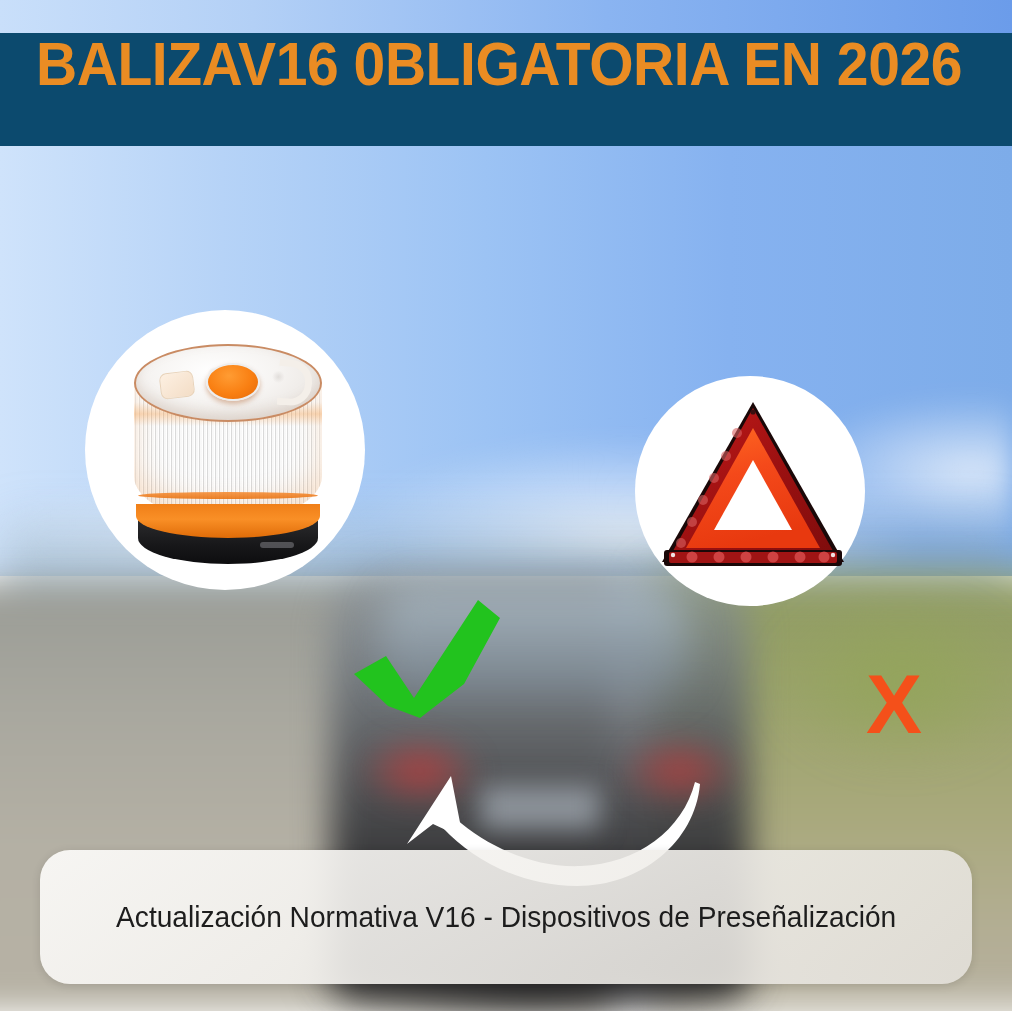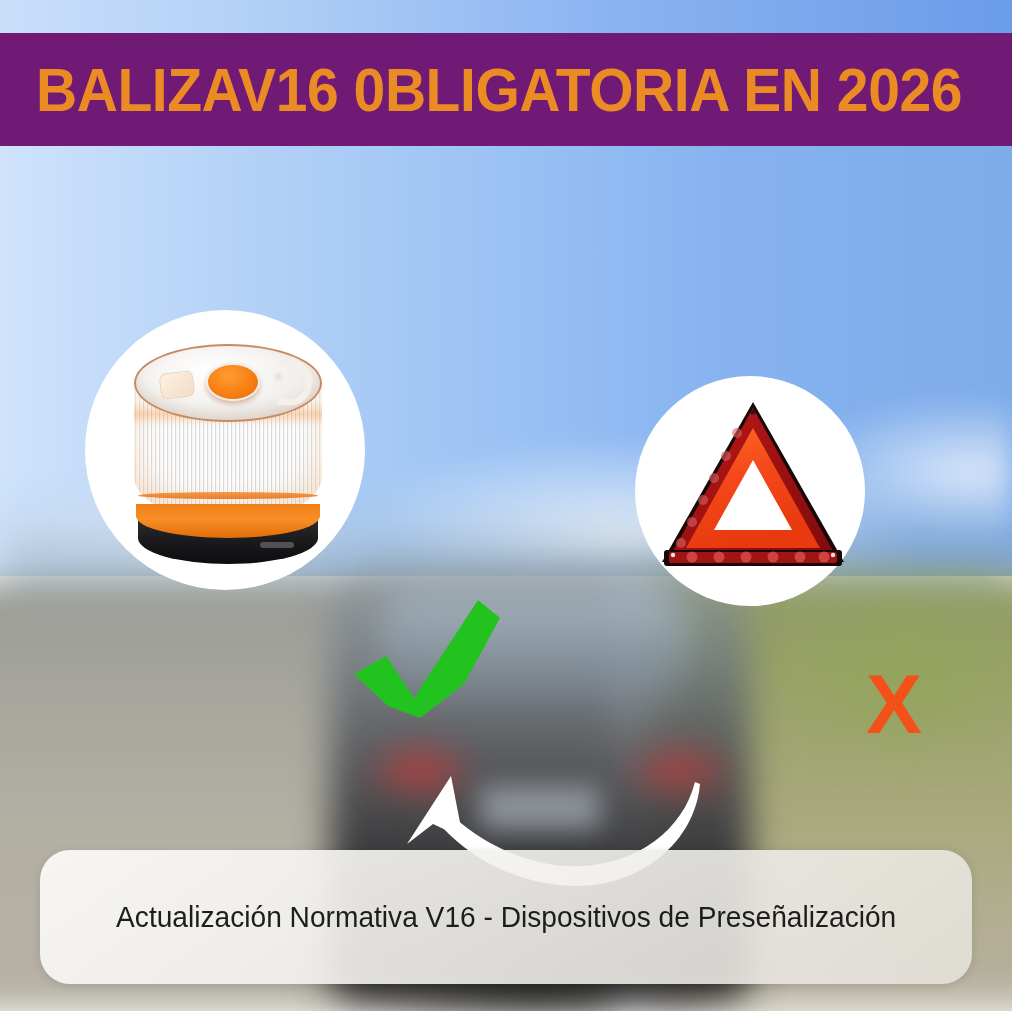--- a/index.html
+++ b/index.html
@@ -18,22 +18,22 @@
 
   
   .top-strip{
     position:absolute; left:0; top:0; width:1012px; height:33px;
     background:linear-gradient(to right,#c9dffa 0%,#b3d0f6 25%,#8ab4f1 60%,#6b9cea 100%);
   }
 
   
   .title-band{
     position:absolute; left:0; top:33px; width:1012px; height:113px;
-    background:#701a75;
-    display:flex; align-items:center;
+    background:#0c4a6e;
+    display:flex; align-items:flex-start;
   }
   .title-text{
     font-size:62px;
     font-weight:bold;
     color:#ea8c23;
     letter-spacing:-0.5px;
     transform:scaleX(0.92);
     transform-origin:left center;
     white-space:nowrap;
     margin-left:36px;

